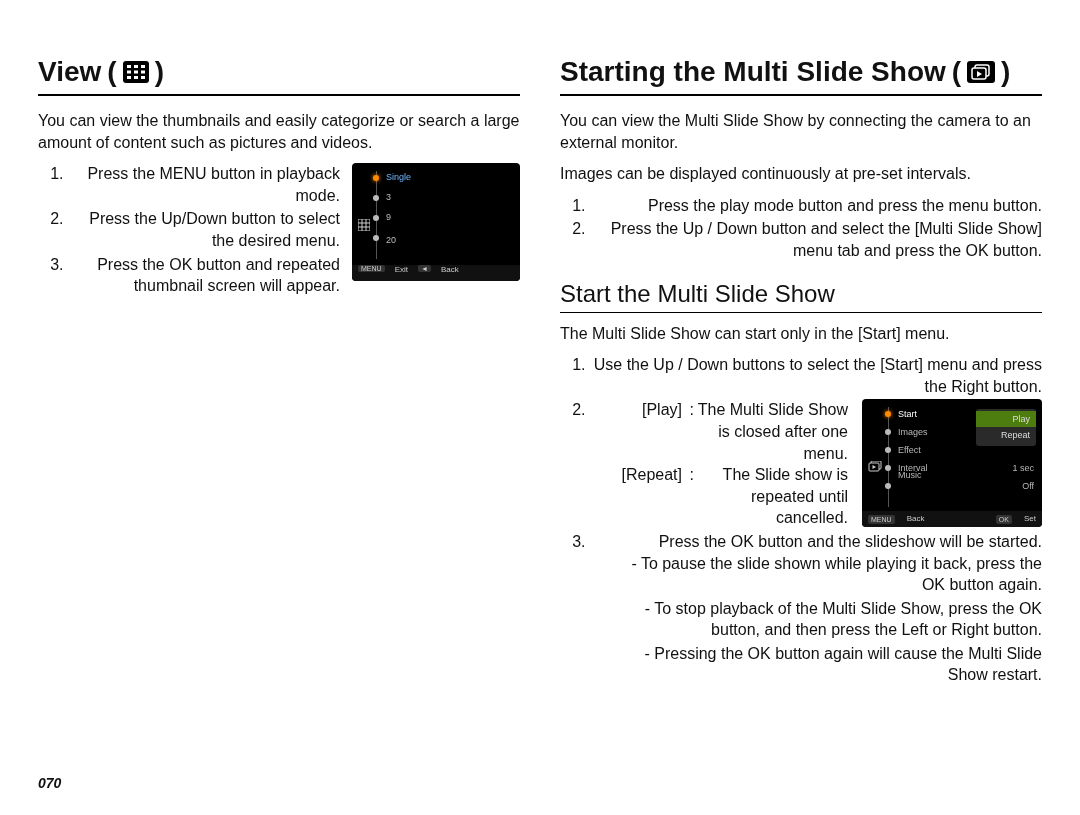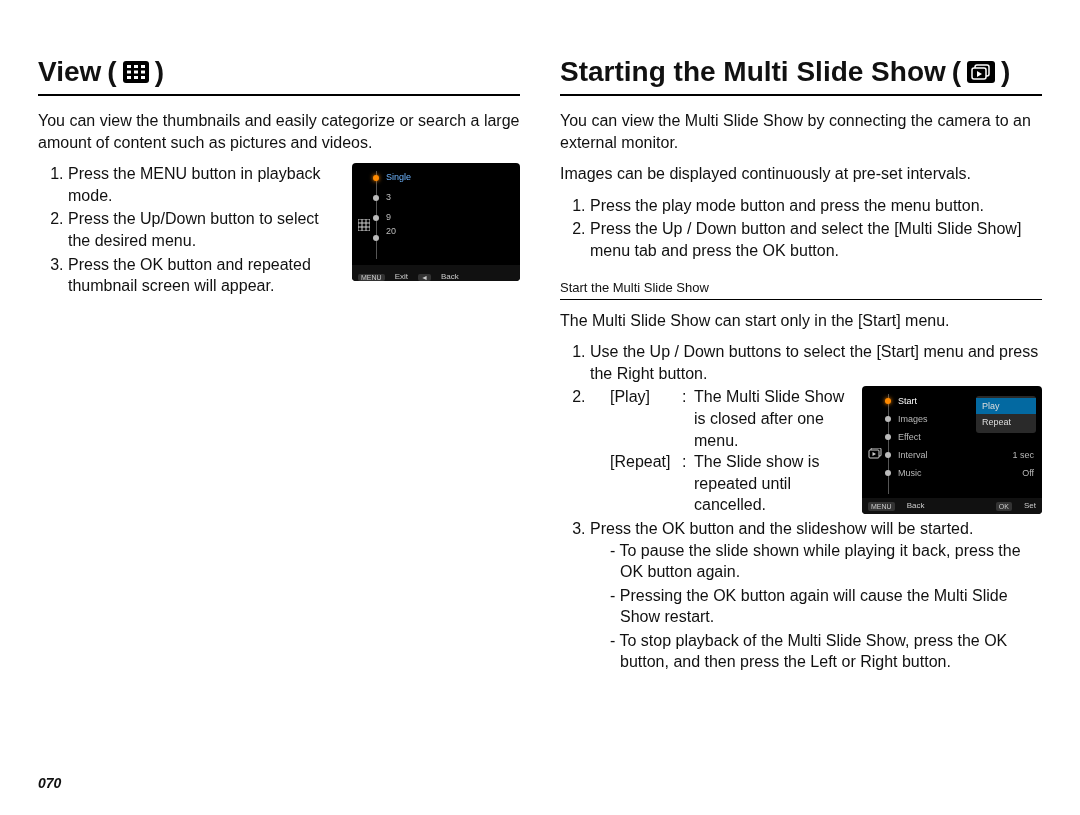--- a/index.html
+++ b/index.html
@@ -50,20 +50,21 @@
     margin: 0 0 10px 0;
   }
   ol.steps {
     font-size: 16px;
     line-height: 1.35;
     margin: 0;
     padding-left: 30px;
   }
   ol.steps li {
     margin: 0 0 2px 0;
+    text-align: right;
   }
   .with-thumb {
     display: flex;
     gap: 12px;
     align-items: flex-start;
   }
   .with-thumb > ol { flex: 1; }
   .cam-lcd {
     width: 168px;
     height: 118px;
@@ -102,21 +103,21 @@
     left: 6px;
     top: 56px;
     width: 12px; height: 12px;
   }
   .cam-lcd .bottom-bar {
     position: absolute;
     left: 0; right: 0; bottom: 0;
     height: 16px;
     background: #111;
     display: flex;
-    align-items: flex-end;
+    align-items: flex-start;
     font-size: 8px;
     gap: 10px;
     padding: 0 6px;
     color: #ccc;
   }
   .cam-lcd .bottom-bar .chip {
     background: #333;
     padding: 0 3px;
     border-radius: 2px;
     font-size: 7px;
@@ -156,36 +157,36 @@
     background: #2a2a2a;
     border-radius: 3px;
     font-size: 9px;
     color: #ddd;
     padding: 2px 0;
   }
   .cam-lcd-right .popup .pitem {
     padding: 2px 6px;
   }
   .cam-lcd-right .popup .pitem.sel {
-    background: #0369a1;
+    background: #4d7c0f;
   }
   .cam-lcd-right .slide-icon {
     position: absolute; left: 6px; top: 62px;
   }
   .cam-lcd-right .bottom-bar {
     position: absolute; left:0; right:0; bottom:0;
     height:16px; background:#111;
     display:flex; align-items:center; font-size:8px;
     gap: 12px; padding: 0 6px; color:#ccc;
   }
   .cam-lcd-right .bottom-bar .chip {
     background:#333; padding:0 3px; border-radius:2px; font-size:7px;
   }
   h2.sub {
-    font-size: 13px;
+    font-size: 24px;
     font-weight: normal;
     margin: 18px 0 4px 0;
   }
   hr.thin {
     border: none;
     border-top: 1px solid #000;
     margin: 0 0 10px 0;
   }
   .opt-table {
     margin-left: 20px;
@@ -262,21 +263,21 @@
 
         <div class="cam-lcd">
           <div class="vline"></div>
           <div class="dot sel" style="top:12px"></div>
           <div class="dot" style="top:32px"></div>
           <div class="dot" style="top:52px"></div>
           <div class="dot" style="top:72px"></div>
           <span class="row-label" style="top:9px;color:#6fb5ff">Single</span>
           <span class="row-label" style="top:29px">3</span>
           <span class="row-label" style="top:49px">9</span>
-          <span class="row-label" style="top:63px">20</span>
+          <span class="row-label" style="top:72px">20</span>
           <span class="grid-icon">
             <svg width="12" height="12" viewBox="0 0 12 12">
                 <rect width="12" height="12" fill="none" stroke="#ccc" stroke-width="1"></rect>
                 <line x1="4" y1="0" x2="4" y2="12" stroke="#ccc"></line>
                 <line x1="8" y1="0" x2="8" y2="12" stroke="#ccc"></line>
                 <line x1="0" y1="4" x2="12" y2="4" stroke="#ccc"></line>
                 <line x1="0" y1="8" x2="12" y2="8" stroke="#ccc"></line>
               </svg>
           </span>
           <div class="bottom-bar">
@@ -343,21 +344,21 @@
               <div class="dot sel" style="top:12px"></div>
               <div class="dot" style="top:30px"></div>
               <div class="dot" style="top:48px"></div>
               <div class="dot" style="top:66px"></div>
               <div class="dot" style="top:84px"></div>
 
               <span class="menu-label active" style="top:9px">Start</span>
               <span class="menu-label" style="top:27px">Images</span>
               <span class="menu-label" style="top:45px">Effect</span>
               <span class="menu-label" style="top:63px">Interval</span>
-              <span class="menu-label" style="top:81px">Music</span>
+              <span class="menu-label" style="top:70px">Music</span>
 
               <span class="menu-val" style="top:63px">1 sec</span>
               <span class="menu-val" style="top:81px">Off</span>
 
               <div class="popup">
                 <div class="pitem sel">Play</div>
                 <div class="pitem">Repeat</div>
               </div>
 
               <span class="slide-icon">
@@ -376,22 +377,22 @@
                 <span>Set</span>
               </div>
             </div>
           </div>
         </li>
 
         <li>
           <span>Press the OK button and the slideshow will be started.</span>
           <ul class="dash-list">
             <li>- <span>To pause the slide shown while playing it back, press the OK button again.</span></li>
+            <li>- <span>To stop playback of the Multi Slide Show, press the OK button, and then press the Left or Right button.</span></li>
             <li>- <span>Pressing the OK button again will cause the Multi Slide Show restart.</span></li>
-            <li>- <span>To stop playback of the Multi Slide Show, press the OK button, and then press the Left or Right button.</span></li>
           </ul>
         </li>
       </ol>
     </div>
   </div>
 
   <div class="page-num">070</div>
 </div>
 
 </body></html>

